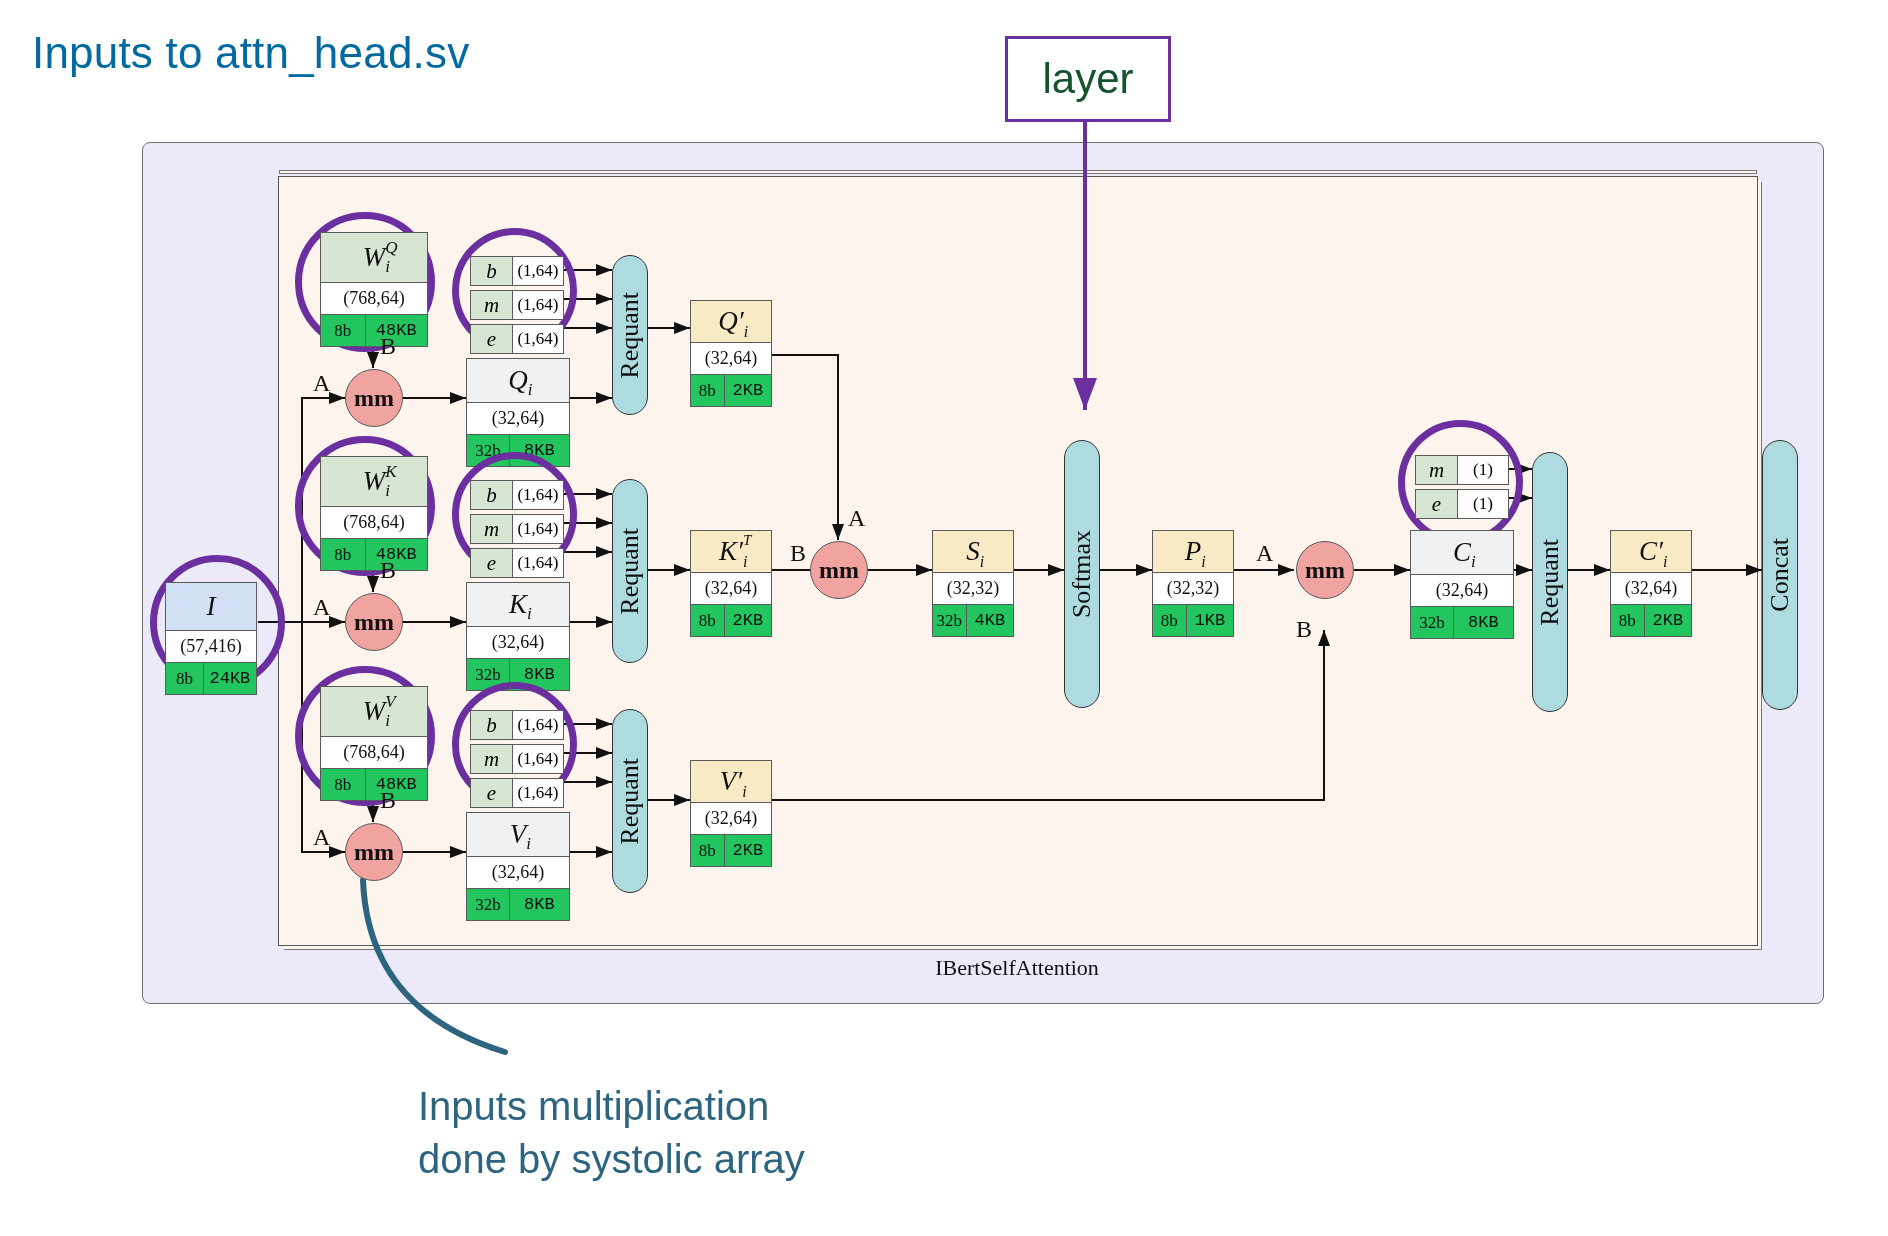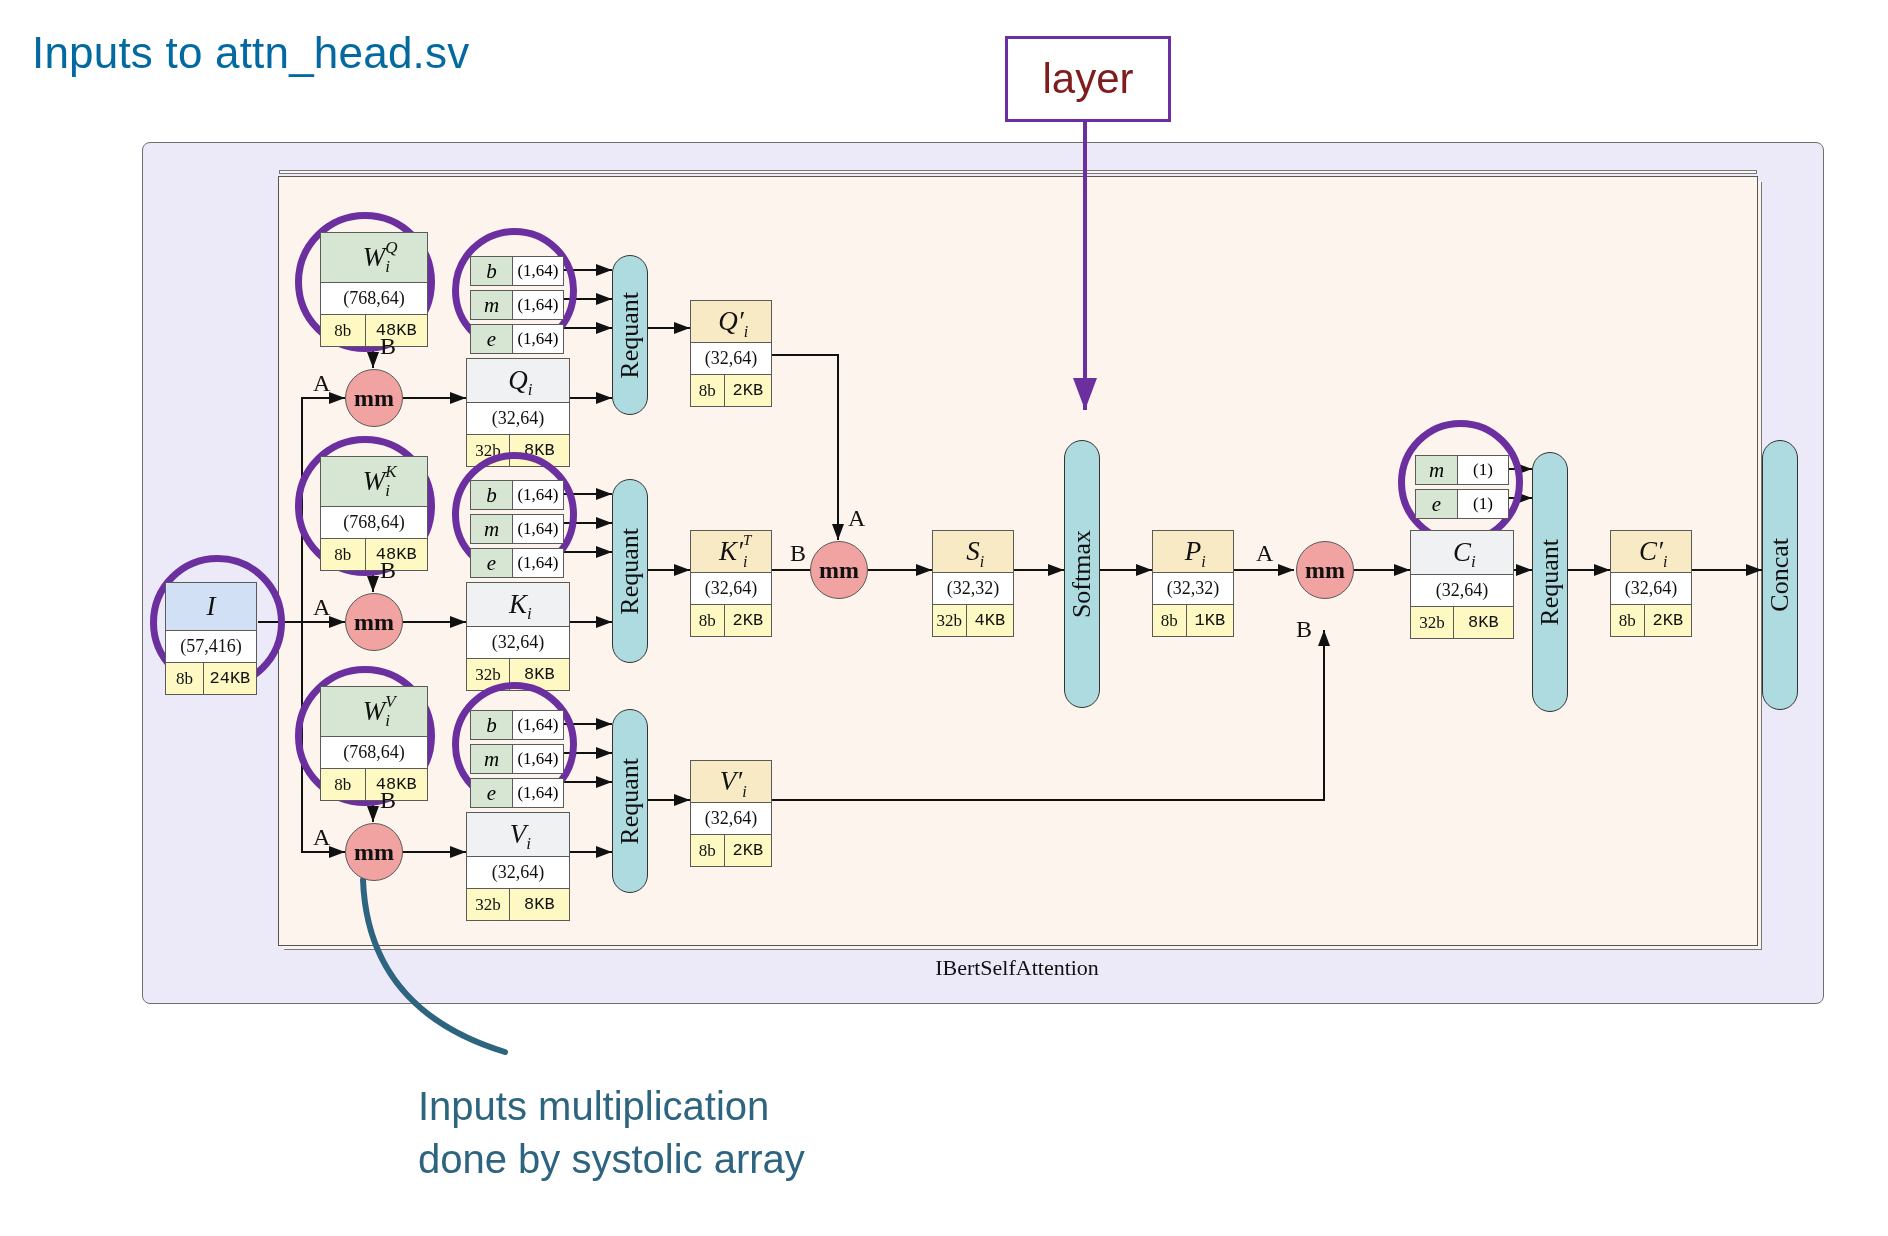--- a/index.html
+++ b/index.html
@@ -13,21 +13,21 @@
   
   #title{
     left:32px;top:28px;
     font-size:44px;color:#0369a1;font-weight:400;
     letter-spacing:.2px;white-space:nowrap;
   }
   #layer-callout{
     left:1005px;top:36px;width:160px;height:80px;
     border:3px solid #6b2fa0;background:#ffffff;
     display:flex;align-items:center;justify-content:center;
-    font-size:42px;color:#7f1d1d;
+    font-size:42px;color:#14532d;
   }
   #bottom-note{
     left:418px;top:1080px;
     font-size:40px;line-height:1.32;color:#2d6480;
     white-space:pre;
   }
 
   
   #outer-box{
     left:142px;top:142px;width:1680px;height:860px;
@@ -58,21 +58,21 @@
   .card .shape{
     display:flex;align-items:center;justify-content:center;
     font-family:"Liberation Serif",serif;font-size:18px;color:#111;
     border-bottom:1.5px solid #5a5a5a;height:32px;box-sizing:border-box;
     background:#fff;
   }
   .card .foot{display:flex;height:31px;box-sizing:border-box;}
   .card .foot>div{
     display:flex;align-items:center;justify-content:center;
     font-family:"Liberation Serif",serif;font-size:17px;color:#111;
-    box-sizing:border-box;background:#fef9c3;
+    box-sizing:border-box;background:#22c55e;
   }
   .card .foot .bits{width:42%;border-right:1.5px solid #5a5a5a;}
   .card .foot .sz{width:58%;font-family:Liberation Mono, monospace;}
   .fill-green .name{background:#d6e6d2;}
   .fill-grey  .name{background:#eff1f3;}
   .fill-yellow .name{background:#f8eac4;}
   .fill-blue  .name{background:#d2e0f5;}
 
   
   .bme{position:absolute;}

